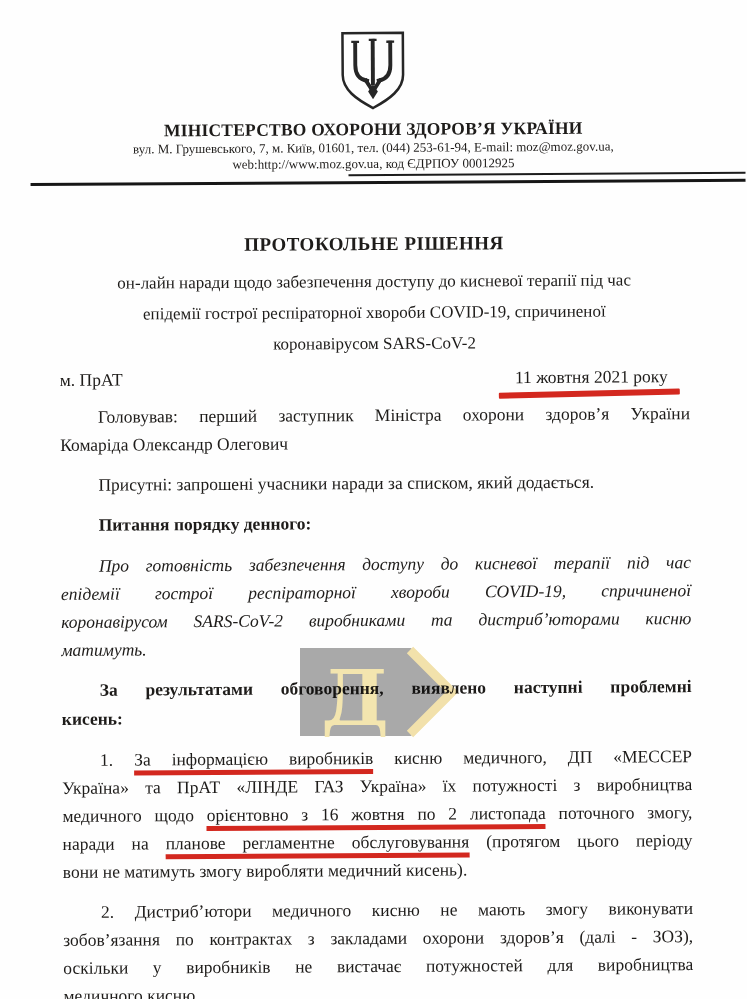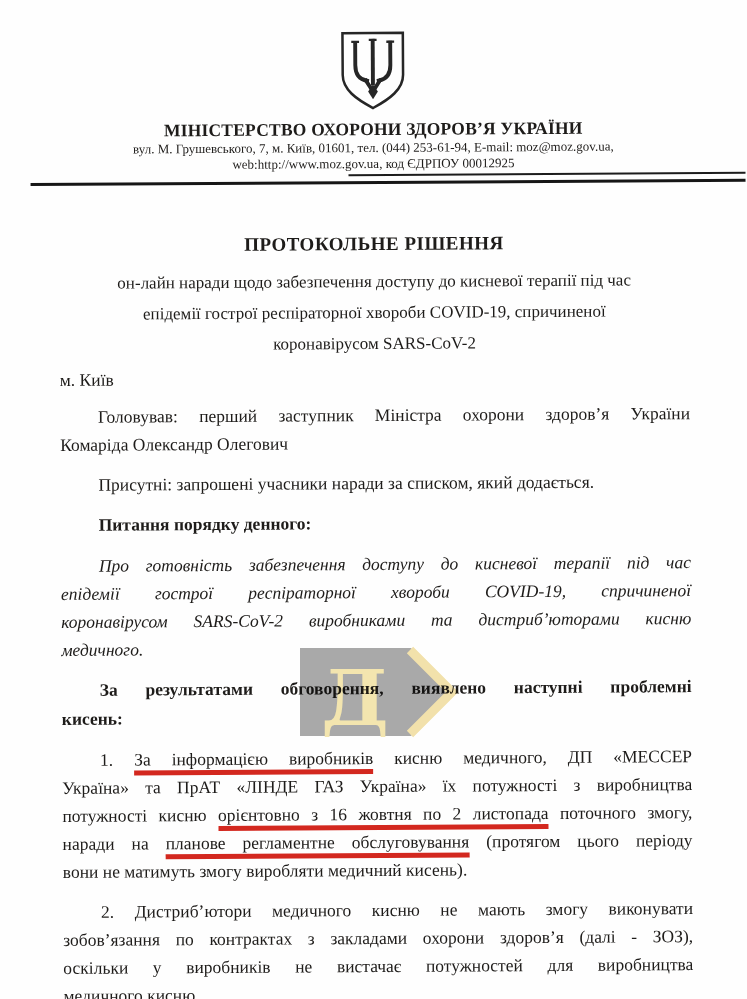--- a/index.html
+++ b/index.html
@@ -100,48 +100,52 @@
     </div>
 
     <div class="doc-title">ПРОТОКОЛЬНЕ РІШЕННЯ</div>
     <div class="doc-subtitle">
       <div>он-лайн наради щодо забезпечення доступу до кисневої терапії під час</div>
       <div>епідемії гострої респіраторної хвороби COVID-19, спричиненої</div>
       <div>коронавірусом  SARS-CoV-2</div>
     </div>
 
     <div class="meta-row">
-      <span>м. Київ</span>
+      <span>м. ПрАТ</span>
+      <span class="date-wrap">
+        <span>11 жовтня 2021 року</span>
+        <span class="date-redbar"></span>
+      </span>
     </div>
 
     <div class="body-text" id="doc-body">
         <div class="para normal">
           <div class="tline just ind"><span>Головував: перший заступник Міністра охорони здоров’я України</span></div>
           <div class="tline"><span>Комаріда Олександр Олегович</span></div>
         </div>
         <div class="para normal">
           <div class="tline ind"><span>Присутні: запрошені учасники наради за списком, який додається.</span></div>
         </div>
         <div class="para boldp">
           <div class="tline ind"><span>Питання порядку денного:</span></div>
         </div>
         <div class="para italicp">
           <div class="tline just ind"><span>Про готовність забезпечення доступу до кисневої терапії під час</span></div>
           <div class="tline just"><span>епідемії гострої респіраторної хвороби COVID-19, спричиненої</span></div>
           <div class="tline just"><span>коронавірусом SARS-CoV-2 виробниками та дистриб’юторами кисню</span></div>
-          <div class="tline"><span>медичного.</span></div>
+          <div class="tline"><span>матимуть.</span></div>
         </div>
         <div class="para boldp">
           <div class="tline just ind"><span>За результатами обговорення, виявлено наступні проблемні</span></div>
           <div class="tline"><span>кисень:</span></div>
         </div>
         <div class="para normal">
           <div class="tline just ind"><span>1. </span><span class="red-mark">За інформацією виробників</span><span> кисню медичного, ДП «МЕССЕР</span></div>
           <div class="tline just"><span>Україна» та ПрАТ «ЛІНДЕ ГАЗ Україна» їх потужності з виробництва</span></div>
-          <div class="tline just"><span>потужності кисню </span><span class="red-mark">орієнтовно з 16 жовтня по 2 листопада</span><span> поточного змогу,</span></div>
+          <div class="tline just"><span>медичного щодо </span><span class="red-mark">орієнтовно з 16 жовтня по 2 листопада</span><span> поточного змогу,</span></div>
           <div class="tline just"><span>наради на </span><span class="red-mark">планове регламентне обслуговування</span><span> (протягом цього періоду</span></div>
           <div class="tline"><span>вони не матимуть змогу виробляти медичний кисень).</span></div>
         </div>
         <div class="para normal">
           <div class="tline just ind"><span>2. Дистриб’ютори медичного кисню не мають змогу виконувати</span></div>
           <div class="tline just"><span>зобов’язання по контрактах з закладами охорони здоров’я (далі - ЗОЗ),</span></div>
           <div class="tline just"><span>оскільки у виробників не вистачає потужностей для виробництва</span></div>
           <div class="tline"><span>медичного кисню.</span></div>
         </div>
       </div>

